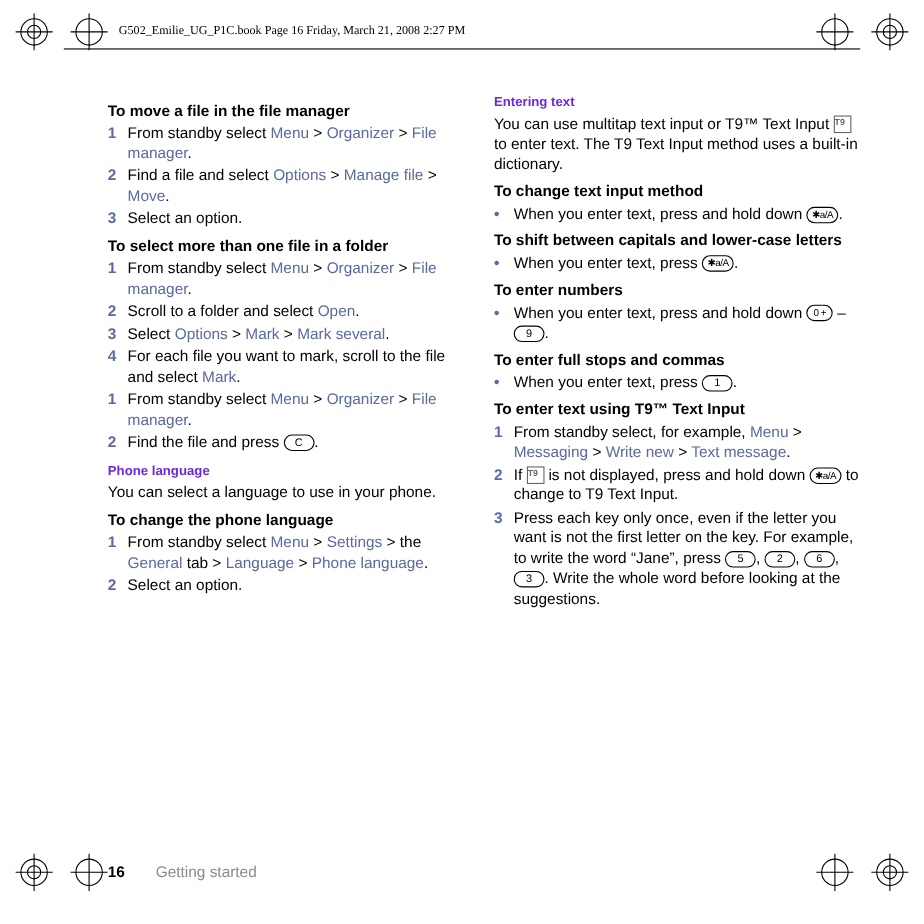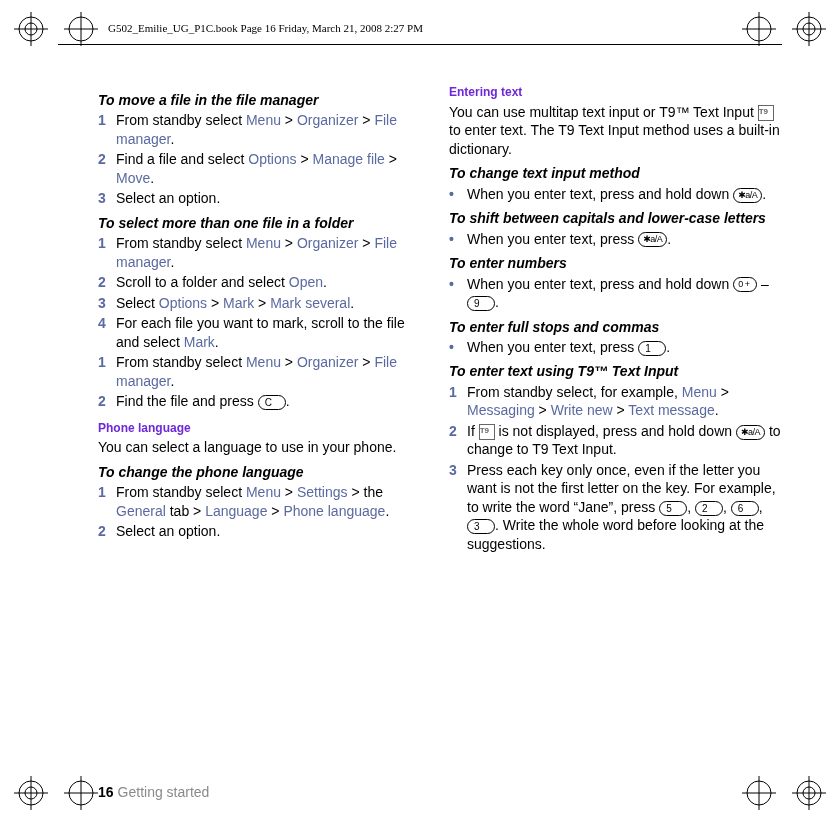--- a/index.html
+++ b/index.html
@@ -1,34 +1,34 @@
 <!DOCTYPE html>
 <html><head>
 <meta charset="utf-8">
 <style>
   html,body{margin:0;padding:0;background:#fff;color:#000;font-family:Arial,Helvetica,sans-serif}
   .page{position:relative;width:840px;height:822px;box-sizing:border-box}
   .content{position:absolute;left:98px;right:58px;top:85px;bottom:55px;display:flex;gap:18px;font-size:14px;line-height:1.32}
   .col{flex:1 1 0;min-width:0}
-  .sub-head{font-weight:bold;font-style:italic;margin:6px 0 2px}
+  .sub-head{font-weight:bold;margin:6px 0 2px}
   .sec-head{color:#6d28d9;font-weight:bold;font-size:12px;margin:10px 0 2px}
   .para{margin:0 0 2px}
   .step{display:flex;gap:6px;margin:0 0 2px}
   .step .num{color:#5a6aa0;font-weight:bold;min-width:12px}
   .step .body{flex:1}
   .bullet{display:flex;gap:6px;margin:0 0 2px}
   .bullet .dot{color:#5a6aa0;font-weight:bold;min-width:12px}
   .menu{color:#5a6aa0}
   .gt{color:#000}
-  .keycap{display:inline-block;border:1.4px solid #000;border-radius:8px;padding:0 6px;font-size:10px;line-height:13px;vertical-align:middle;min-width:14px;}
+  .keycap{display:inline-block;border:1.4px solid #000;border-radius:8px;padding:0 6px;font-size:10px;line-height:13px;vertical-align:middle;min-width:14px;text-align:center}
   .keycap.sm{font-size:9px;letter-spacing:-0.5px;padding:0 4px}
   .t9{display:inline-block;width:14px;height:14px;border:1.3px solid #666;font-size:8px;line-height:12px;text-align:left;vertical-align:middle;color:#666;font-weight:bold}
   .footer{position:absolute;left:98px;bottom:22px;font-size:14px;color:#000}
   .footer .pg{font-weight:bold;color:#000}
-  .footer .sec{color:#8a8a8a;margin-left:4px}
+  .footer .sec{color:#8a8a8a;margin-left:28px}
   .topbar{position:absolute;left:108px;top:22px;font-size:11px;font-family:"Times New Roman",serif}
   .topline{position:absolute;left:58px;right:58px;top:44px;height:1px;background:#000}
   .registration{position:absolute;width:34px;height:34px}
   .registration svg{display:block}
   .reg-tl{left:14px;top:12px}
   .reg-tr{right:14px;top:12px}
   .reg-bl{left:14px;bottom:12px}
   .reg-br{right:14px;bottom:12px}
 
   .reg2-tl{left:64px;top:12px}

